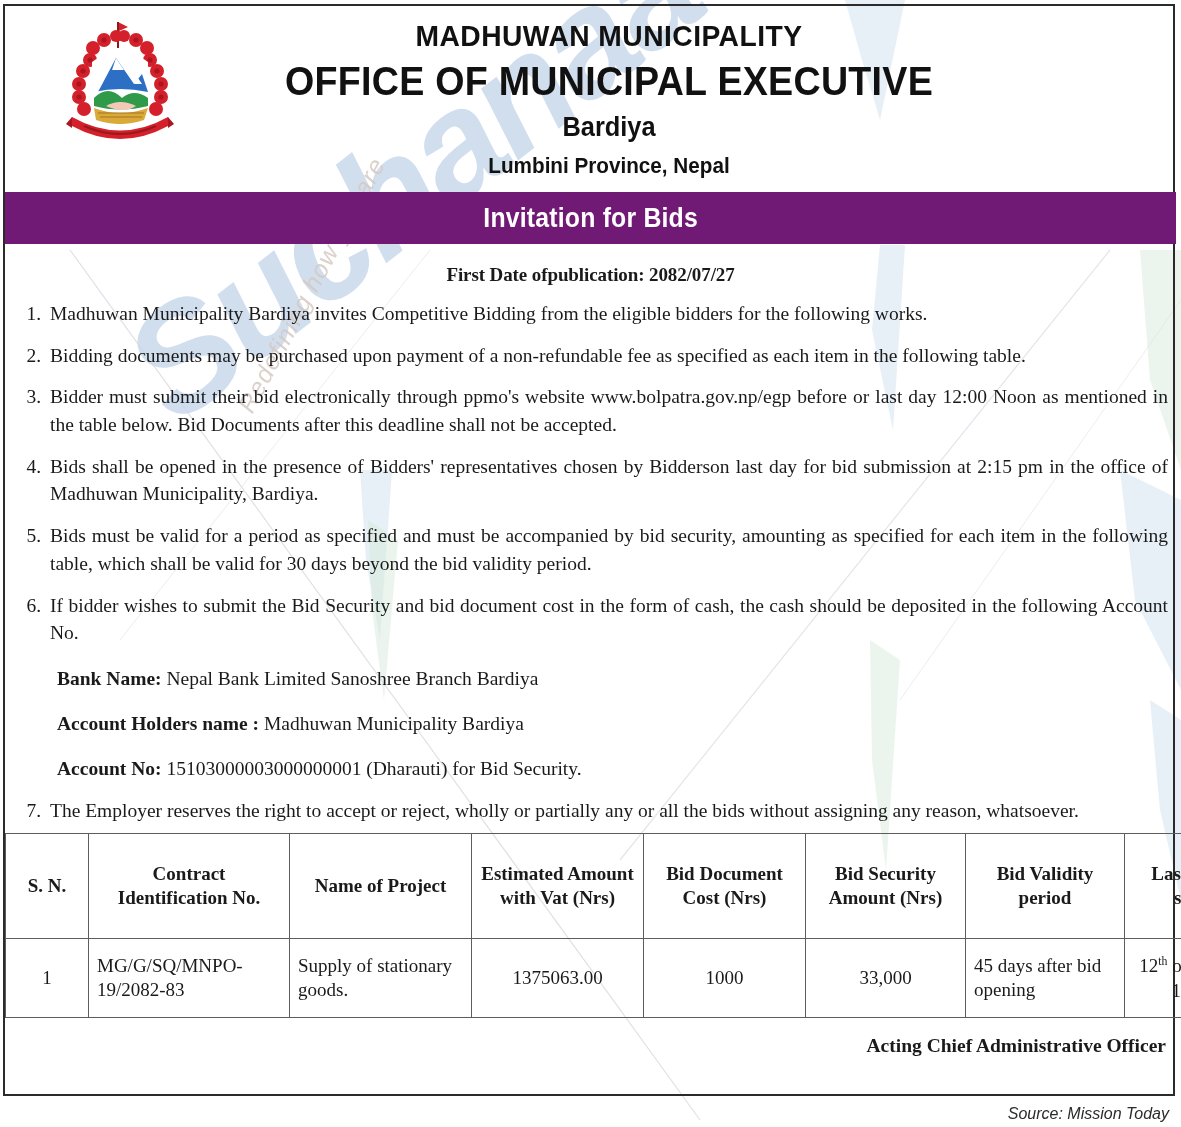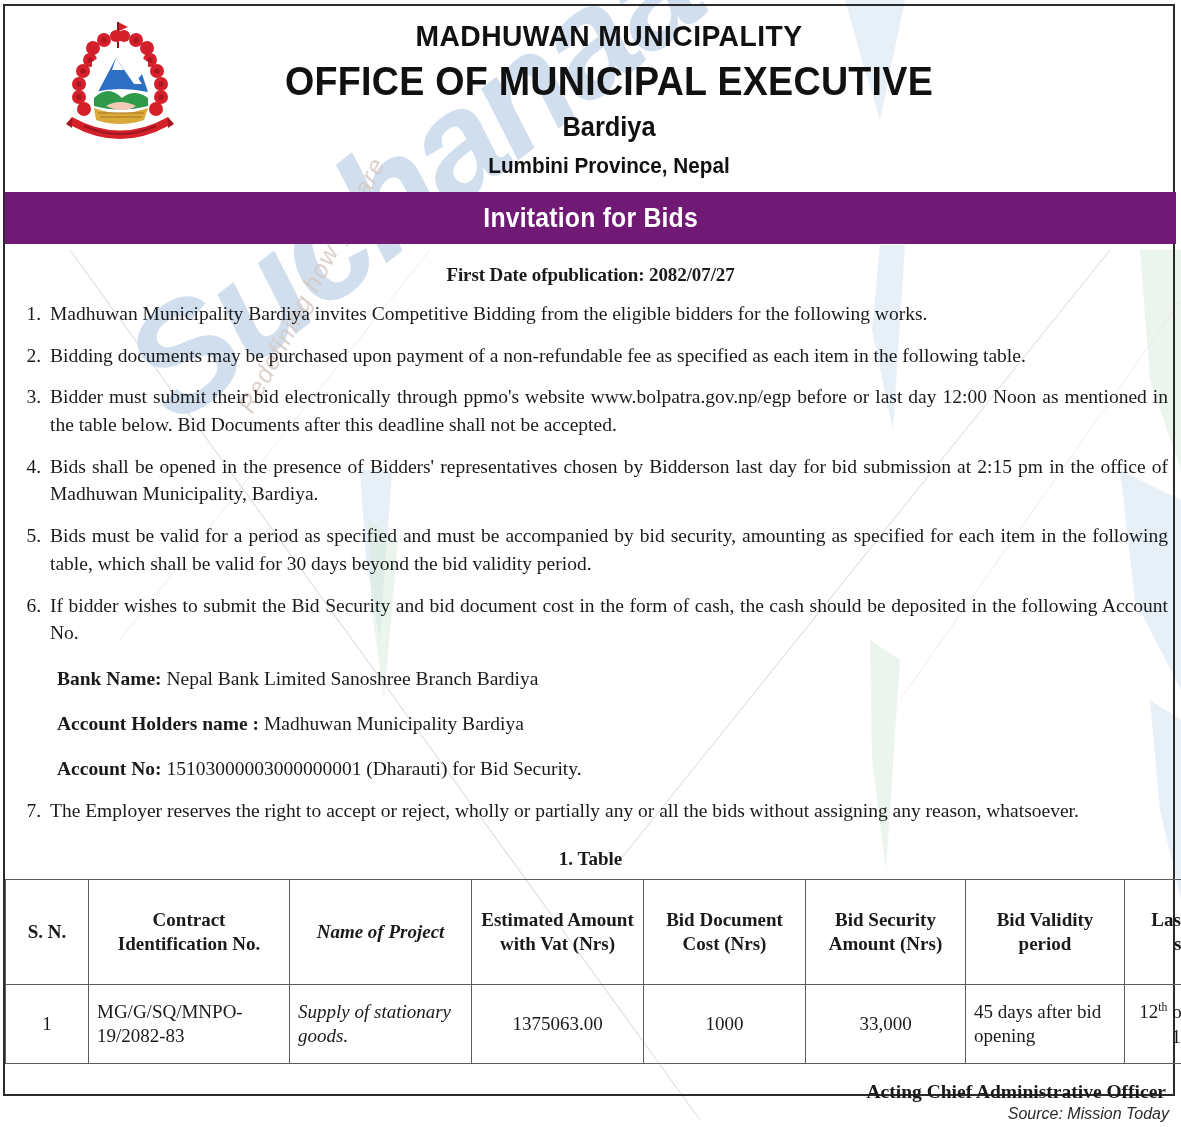--- a/index.html
+++ b/index.html
@@ -226,21 +226,21 @@
   table.bids th {
     font-weight: 700;
     text-align: center;
     height: 92px;
   }
   table.bids td {
     height: 66px;
   }
   .c-sn     { width: 66px;  text-align: center; }
   .c-cid    { width: 184px; text-align: left; }
-  .c-proj   { width: 165px; text-align: left; font-style: italic; }
+  .c-proj   { width: 165px; text-align: left; }
   .c-est    { width: 155px; text-align: center; }
   .c-doccost{ width: 145px; text-align: center; }
   .c-sec    { width: 143px; text-align: center; }
   .c-valid  { width: 142px; text-align: left; }
   .c-last   { width: 172px; text-align: center; }
 
   
   .signoff {
     text-align: right;
     font-weight: 700;
@@ -409,21 +409,20 @@
       <b>Account No:</b><span> 15103000003000000001 (Dharauti) for Bid Security.</span>
     </div>
 
     <ul class="clause-list">
       <li class="clause nojust">
         <span class="num">7.</span>
         <span class="txt">The Employer reserves the right to accept or reject, wholly or partially any or all the bids without assigning any reason, whatsoever.</span>
       </li>
     </ul>
 
-    <div class="table-caption">1.  Table</div>
 
     <table class="bids">
       <thead>
         <tr>
           <th class="c-sn">S. N.</th>
           <th class="c-cid">Contract Identification No.</th>
           <th class="c-proj">Name of Project</th>
           <th class="c-est">Estimated Amount with Vat  (Nrs)</th>
           <th class="c-doccost">Bid Document Cost (Nrs)</th>
           <th class="c-sec">Bid Security Amount (Nrs)</th>

